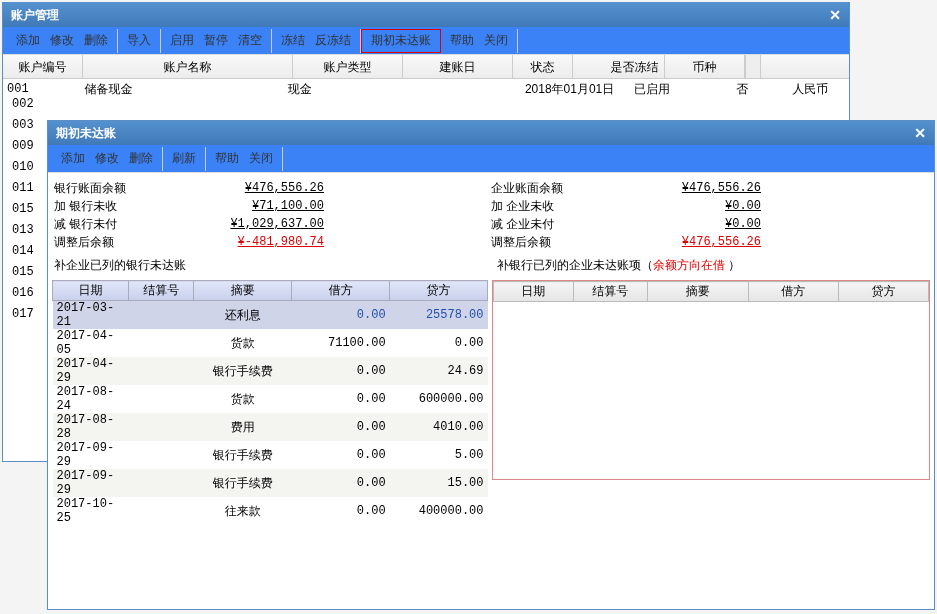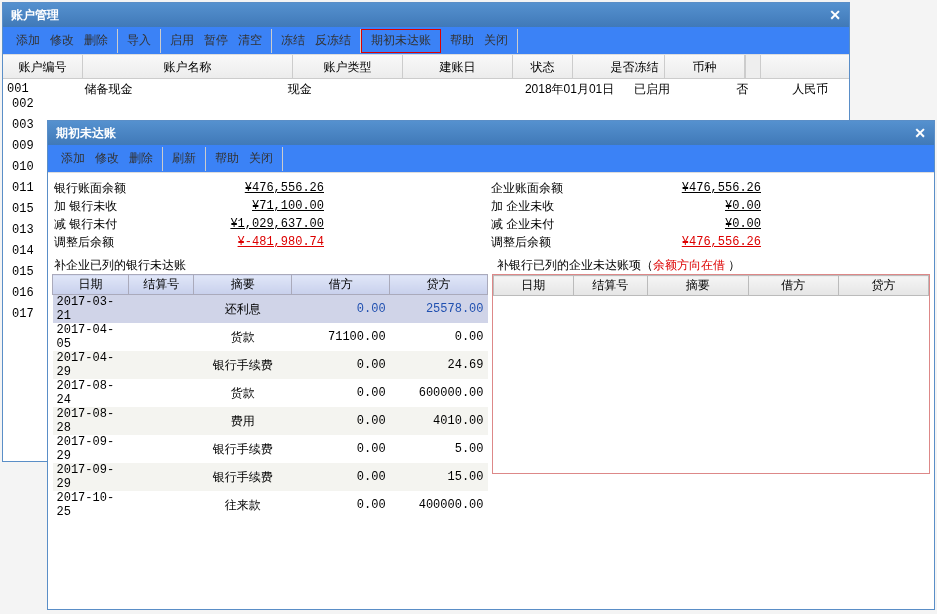--- a/index.html
+++ b/index.html
@@ -126,21 +126,21 @@
     .sum-label { width: 130px; }
     .sum-val {
       width: 140px;
       text-align: right;
       font-family: "Courier New", monospace;
       text-decoration: underline;
     }
     .red-text { color: #d00; font-family: Liberation Mono, monospace; }
     
     .section-title {
-      padding: 4px 6px 0 6px;
+      padding: 4px 6px 6px 6px;
     }
     
     .tables-area {
       display: flex;
       padding: 0 4px;
       gap: 4px;
     }
     .tbl-wrap { flex: 1; }
     .tbl {
       width: 100%;

